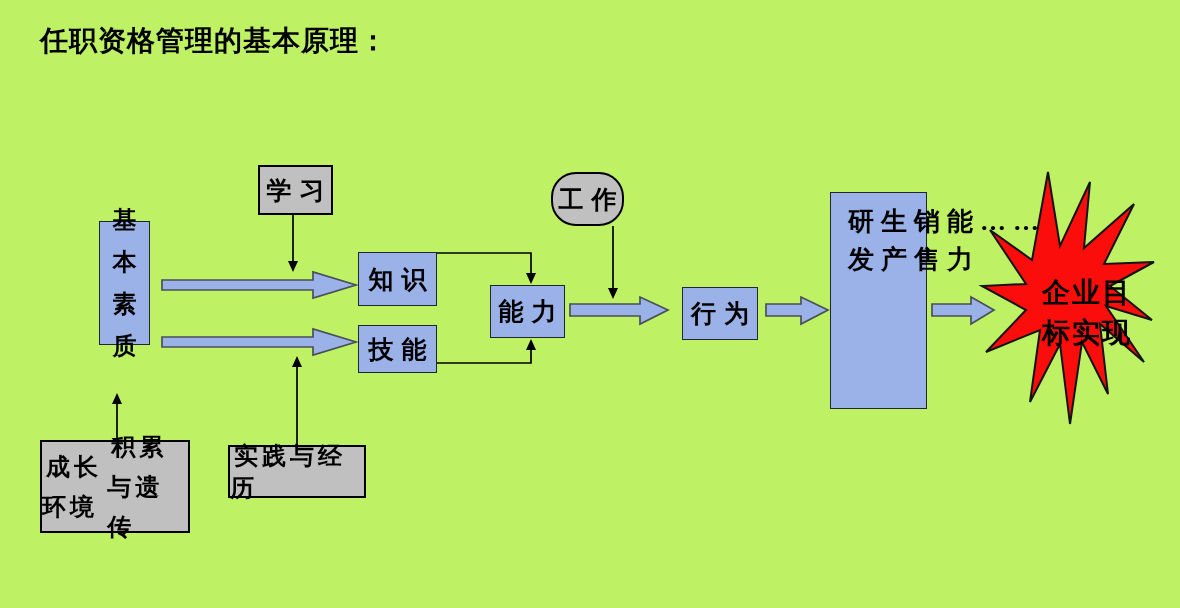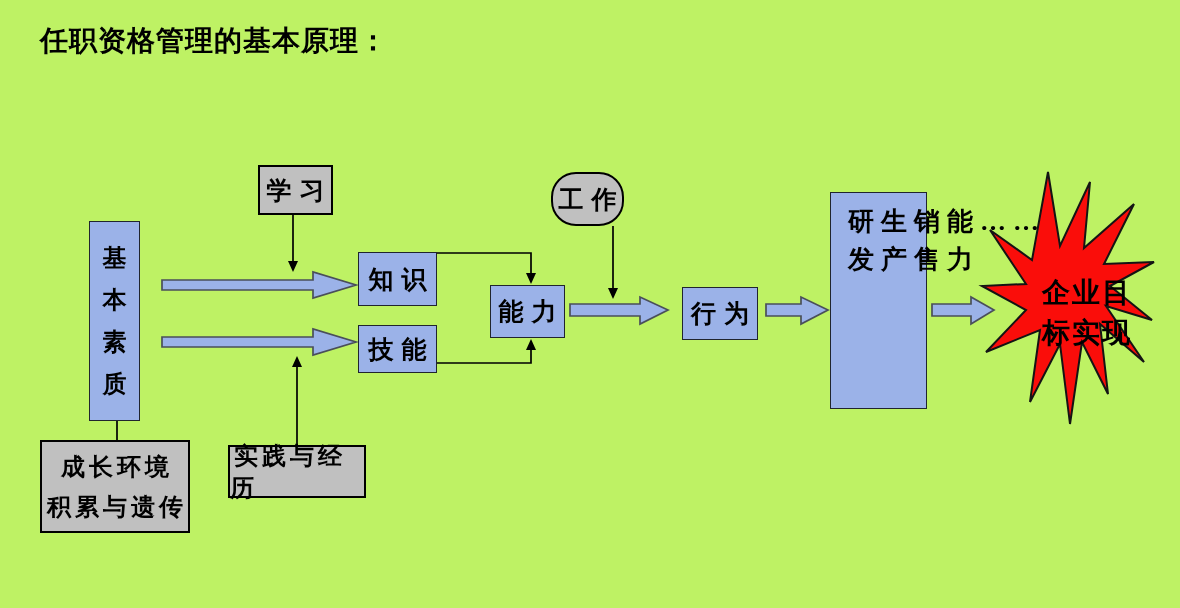--- a/index.html
+++ b/index.html
@@ -18,21 +18,21 @@
     color:#000000;font-weight:700;
   }
   .blue{background:#9BB2E8;border:1.6px solid #20252e;}
   .gray{background:#C0C0C0;border:2px solid #000000;}
   .lbl2{font-size:25px;letter-spacing:8px;text-indent:8px;white-space:nowrap;}
   
   .vert span{
     display:block;width:1.05em;margin:0 auto;word-break:break-all;
     font-size:24px;line-height:42px;text-align:center;letter-spacing:0;text-indent:0;
   }
-  .two-line{flex-direction:column;font-size:24px;line-height:40px;letter-spacing:4px;text-indent:4px;}
+  .two-line{flex-direction:row;font-size:24px;line-height:40px;letter-spacing:4px;text-indent:4px;}
   .cap-box{align-items:flex-start;justify-content:flex-start;
     padding:10px 0 0 17px;font-size:26px;line-height:37.5px;letter-spacing:7px;}
   #goal-text{
     position:absolute;left:1000px;top:273px;width:132px;text-align:right;
     font-size:28px;font-weight:700;color:#000000;line-height:40px;letter-spacing:2px;
   }
   svg{position:absolute;left:0;top:0;}
   .conn{stroke:#000000;stroke-width:1.7;fill:none;}
   .head{fill:#000000;stroke:none;}
   .barrow{fill:#9BB2E8;stroke:#4a4f5a;stroke-width:1.7;stroke-linejoin:miter;}
@@ -87,21 +87,21 @@
 
     <g transform="translate(1066,298)">
       <polygon class="burst" points="-18,-126 -6,-52 24,-116 18,-50 68,-94 38,-34 88,-36 44,-12
         86,22 40,8 78,64 34,26 42,96 16,44 4,126 -6,46 -36,104 -26,32 -80,54 -40,12
         -84,-12 -40,-14 -76,-68 -34,-38"></polygon>
     </g>
   </svg>
 
   <h1 id="title">任职资格管理的基本原理：</h1>
 
-  <div class="node blue vert" style="left:89px;top:221px;width:51px;height:200px;">
+  <div class="node blue vert" style="left:99px;top:221px;width:51px;height:124px;">
     <span>基本素质</span>
   </div>
 
   <div class="node gray lbl2" style="left:258px;top:165px;width:75px;height:50px;">
     <span>学习</span>
   </div>
 
   <div class="node blue lbl2" style="left:358px;top:252px;width:79px;height:54px;">
     <span>知识</span>
   </div>

